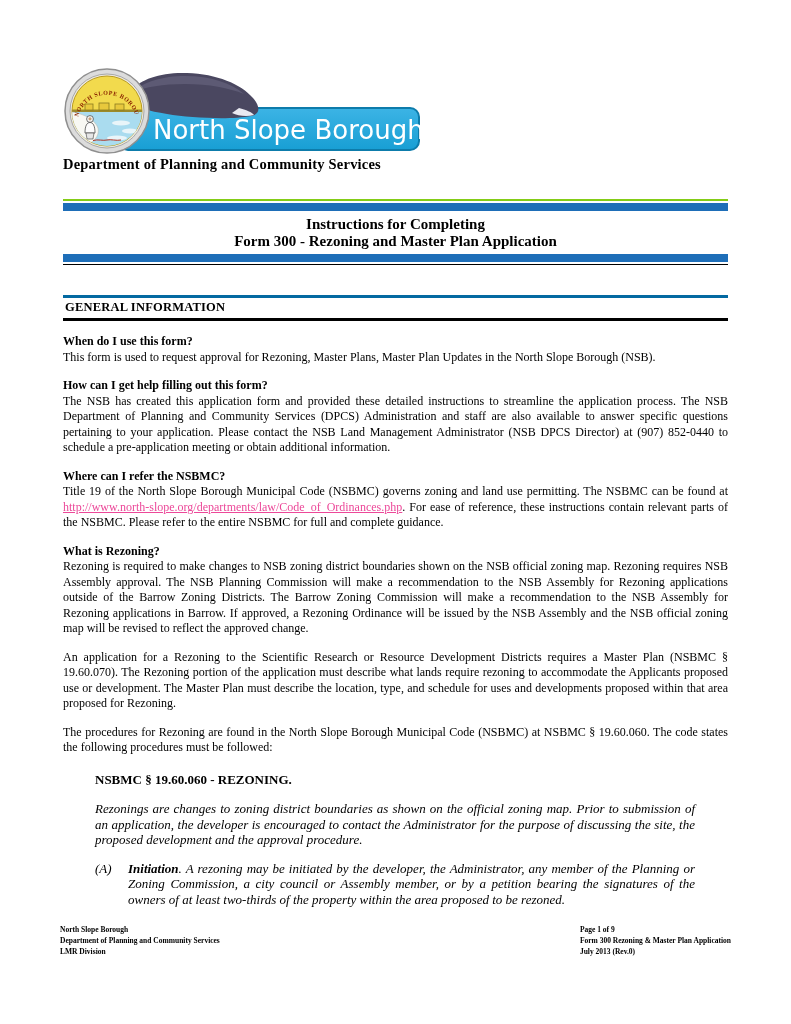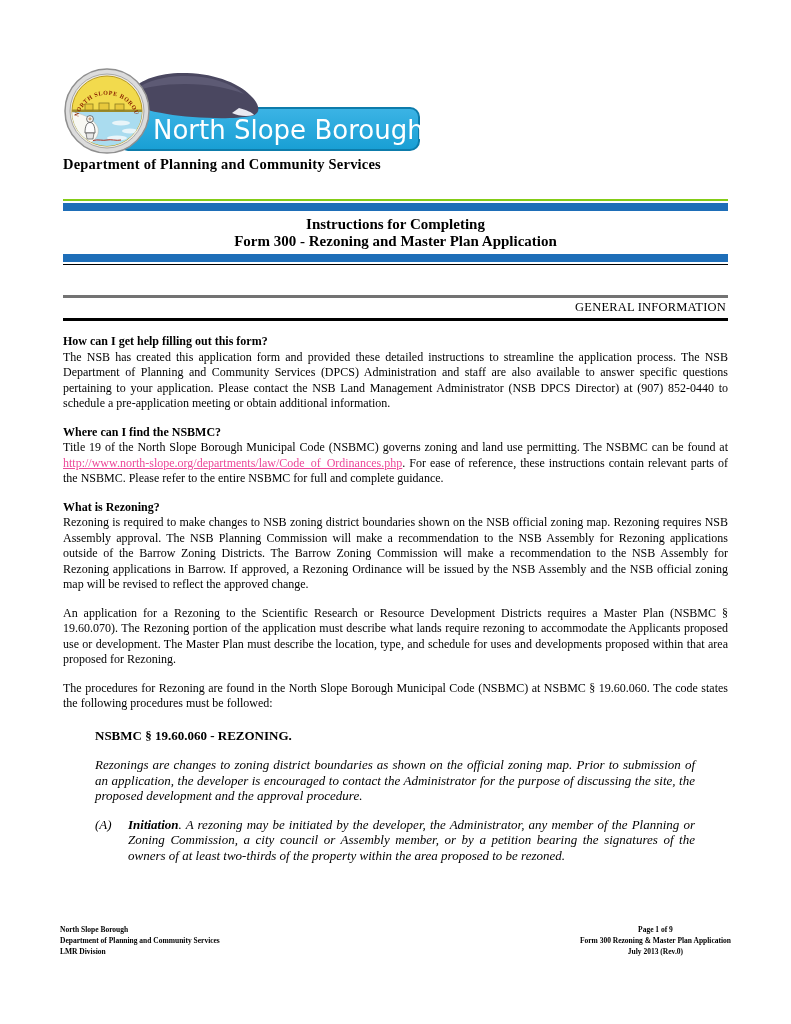--- a/index.html
+++ b/index.html
@@ -14,43 +14,43 @@
   .dept-line { font-size:14.5px; font-weight:bold; margin-top:2px; letter-spacing:0.2px; }
   
   .title-block { margin-top:26px; border-top:2px solid #84cc16; border-bottom:1px solid #000; }
   .blue-bar { height:8px; background:#1e6eb8; }
   .blue-bar.top { margin-top:2px; }
   .blue-bar.bottom { margin-bottom:2px; }
   .title-text { text-align:center; padding:5px 0 4px 0; }
   .title-text div { font-size:15px; font-weight:bold; line-height:17px; }
   
   .gi-heading {
-    margin-top:30px; border-top:3px solid #737373; border-bottom:3px solid #000;
-    padding:2px 2px 3px 2px; font-size:12.5px; font-weight:normal; letter-spacing:0.2px;text-align:right;
+    margin-top:30px; border-top:3px solid #0369a1; border-bottom:3px solid #000;
+    padding:2px 2px 3px 2px; font-size:12.5px; font-weight:bold; letter-spacing:0.2px;
   }
   
   .section { margin-top:13px; font-size:12px; line-height:15.5px; }
   .q-heading { font-weight:bold; }
   .section p { margin:0; text-align:justify; }
   a.doc-link { color:#ec4899; text-decoration:underline; cursor:pointer; }
   
   .code-block { margin:16px 33px 0 32px; font-size:13px; line-height:15.5px; }
   .code-heading { font-weight:bold; }
   .code-intro { margin:14px 0 0 0; font-style:italic; text-align:justify;font-family:Liberation Serif, serif; }
   .code-item { position:relative; margin-top:13px; padding-left:33px; font-style:italic; }
   .code-item-label { position:absolute; left:0; top:0; }
   .code-item p { margin:0; text-align:justify; }
   .code-term { font-weight:bold; }
   
   .footer {
     position:absolute; top:924px; left:60px; right:60px;
     display:flex; justify-content:space-between;
     font-size:7.5px; font-weight:bold; line-height:11px;
   }
-  .footer-right { text-align:center; }
+  .footer-right { text-align:left; }
 </style>
 </head>
 <body>
 
 <div class="page">
 
   <div class="logo-area">
     <svg class="logo-svg" viewBox="0 0 370 86" width="370" height="86">
       <defs>
         <linearGradient id="bannerGrad" x1="0" y1="0" x2="0" y2="1">
@@ -111,28 +111,32 @@
     <div class="blue-bar top"></div>
     <div class="title-text">
       <div>Instructions for Completing</div>
       <div>Form 300 - Rezoning and Master Plan Application</div>
     </div>
     <div class="blue-bar bottom"></div>
   </div>
 
   <div class="gi-heading">GENERAL INFORMATION</div>
 
+  <div class="section">
+    <div class="q-heading">When do I use this form?</div>
+    <p>This form is used to request approval for Rezoning, Master Plans, Master Plan Updates in the North Slope Borough (NSB).</p>
+  </div>
 
   <div class="section">
     <div class="q-heading">How can I get help filling out this form?</div>
     <p>The NSB has created this application form and provided these detailed instructions to streamline the application process. The NSB Department of Planning and Community Services (DPCS) Administration and staff are also available to answer specific questions pertaining to your application. Please contact the NSB Land Management Administrator (NSB DPCS Director) at (907) 852-0440 to schedule a pre-application meeting or obtain additional information.</p>
   </div>
 
   <div class="section">
-    <div class="q-heading">Where can I find the NSBMC?</div>
+    <div class="q-heading">Where can I refer the NSBMC?</div>
     <p><span>Title 19 of the North Slope Borough Municipal Code (NSBMC) governs zoning and land use permitting. The NSBMC can be found at </span><a class="doc-link">http://www.north-slope.org/departments/law/Code_of_Ordinances.php</a><span>. For ease of reference, these instructions contain relevant parts of the NSBMC. Please refer to the entire NSBMC for full and complete guidance.</span></p>
   </div>
 
   <div class="section">
     <div class="q-heading">What is Rezoning?</div>
     <p>Rezoning is required to make changes to NSB zoning district boundaries shown on the NSB official zoning map. Rezoning requires NSB Assembly approval. The NSB Planning Commission will make a recommendation to the NSB Assembly for Rezoning applications outside of the Barrow Zoning Districts. The Barrow Zoning Commission will make a recommendation to the NSB Assembly for Rezoning applications in Barrow. If approved, a Rezoning Ordinance will be issued by the NSB Assembly and the NSB official zoning map will be revised to reflect the approved change.</p>
   </div>
 
   <div class="section">
     <p>An application for a Rezoning to the Scientific Research or Resource Development Districts requires a Master Plan (NSBMC § 19.60.070). The Rezoning portion of the application must describe what lands require rezoning to accommodate the Applicants proposed use or development. The Master Plan must describe the location, type, and schedule for uses and developments proposed within that area proposed for Rezoning.</p>

